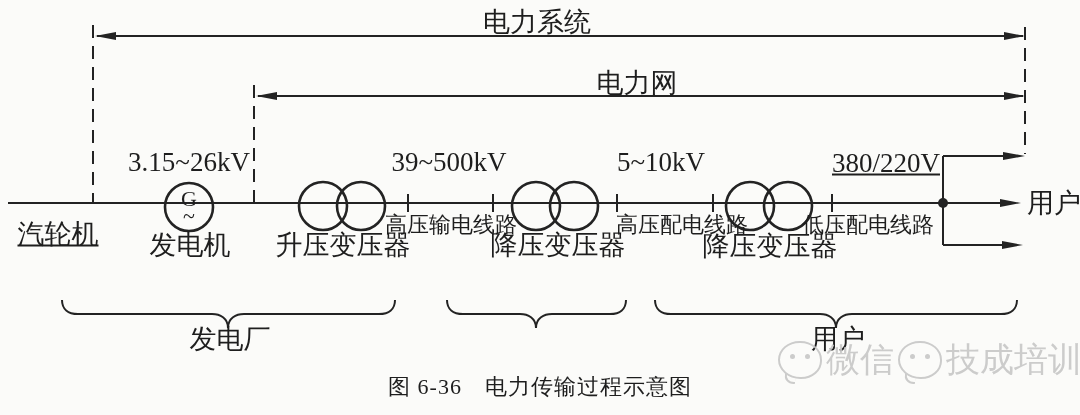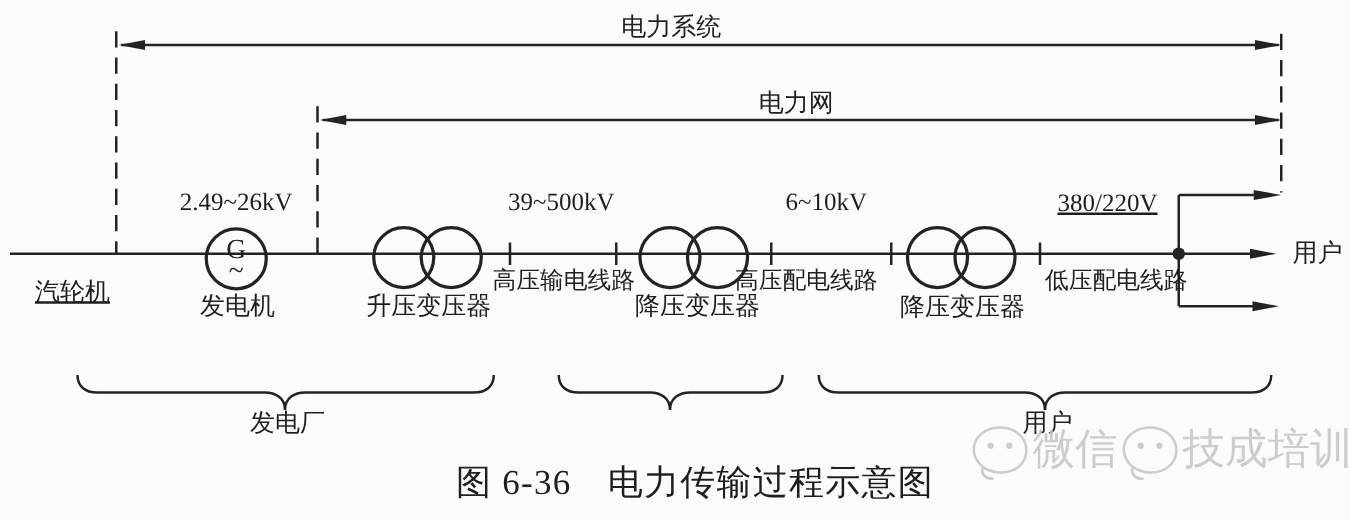--- a/index.html
+++ b/index.html
@@ -11,25 +11,25 @@
     position:relative;width:1080px;height:415px;background:var(--bg);
     overflow:hidden;margin:0 auto;
   }
   svg{position:absolute;left:0;top:0;}
   .ln{stroke:var(--line);stroke-width:2;fill:none;}
   .ln-thick{stroke:var(--line);stroke-width:2.6;fill:none;}
   .dashed{stroke-dasharray:13 8;}
   .solidfill{fill:var(--line);stroke:none;}
   .lbl{
     position:absolute;transform:translate(-50%,-50%);
-    color:var(--text);font-size:20px;line-height:1;white-space:nowrap;
+    color:var(--text);font-size:27px;line-height:1;white-space:nowrap;
     font-family:"Liberation Serif","DejaVu Serif",serif;
   }
-  .lbl-sm{font-size:19px;}
-  .lbl-caption{font-size:28px;letter-spacing:1px;margin-left:16px;}
+  .lbl-sm{font-size:22px;}
+  .lbl-caption{font-size:22px;letter-spacing:1px;}
   .gen-letter{font-size:22px;}
   .gen-wave{font-size:22px;}
   .watermark{
     position:absolute;left:778px;top:341px;display:flex;align-items:center;
     color:var(--wm);font-size:34px;line-height:1;white-space:nowrap;gap:4px;
     opacity:.9;
   }
   .wm-face{
     position:relative;width:40px;height:34px;border:2px solid var(--wm);
     border-radius:50% 50% 48% 52%;flex:0 0 auto;background:transparent;
@@ -111,31 +111,31 @@
              C228,318 236,314 244,314 L379,314 C389,314 395,309 395,300"></path>
     <path class="ln" d="M447,300 C447,309 453,314 463,314 L520,314 C528,314 536,318 536,328
              C536,318 544,314 552,314 L610,314 C620,314 626,309 626,300"></path>
     <path class="ln" d="M655,300 C655,309 661,314 671,314 L820,314 C828,314 836,318 836,328
              C836,318 844,314 852,314 L1001,314 C1011,314 1017,309 1017,300"></path>
   </svg>
 
   <div class="lbl" style="left:537px;top:22px;">电力系统</div>
   <div class="lbl" style="left:637px;top:83px;">电力网</div>
 
-  <div class="lbl" style="left:189px;top:162px;">2.49~26kV</div>
+  <div class="lbl" style="left:189px;top:162px;">3.15~26kV</div>
   <div class="lbl" style="left:449px;top:162px;">39~500kV</div>
-  <div class="lbl" style="left:661px;top:162px;">6~10kV</div>
+  <div class="lbl" style="left:661px;top:162px;">5~10kV</div>
   <div class="lbl" style="left:886px;top:163px;text-decoration:underline;">380/220V</div>
 
   <div class="lbl gen-letter" style="left:189px;top:199px;">G</div>
   <div class="lbl gen-wave" style="left:189px;top:216px;">~</div>
 
   <div class="lbl lbl-sm" style="left:451px;top:225px;">高压输电线路</div>
-  <div class="lbl lbl-sm" style="left:645px;top:225px;">高压配电线路</div>
-  <div class="lbl lbl-sm" style="left:893px;top:225px;">低压配电线路</div>
+  <div class="lbl lbl-sm" style="left:682px;top:225px;">高压配电线路</div>
+  <div class="lbl lbl-sm" style="left:868px;top:225px;">低压配电线路</div>
 
   <div class="lbl" style="left:58px;top:234px;text-decoration:underline;">汽轮机</div>
   <div class="lbl" style="left:190px;top:245px;">发电机</div>
   <div class="lbl" style="left:343px;top:245px;">升压变压器</div>
   <div class="lbl" style="left:558px;top:245px;">降压变压器</div>
   <div class="lbl" style="left:770px;top:246px;">降压变压器</div>
   <div class="lbl" style="left:1054px;top:203px;">用户</div>
 
   <div class="lbl" style="left:230px;top:339px;">发电厂</div>
   <div class="lbl" style="left:838px;top:339px;">用户</div>

